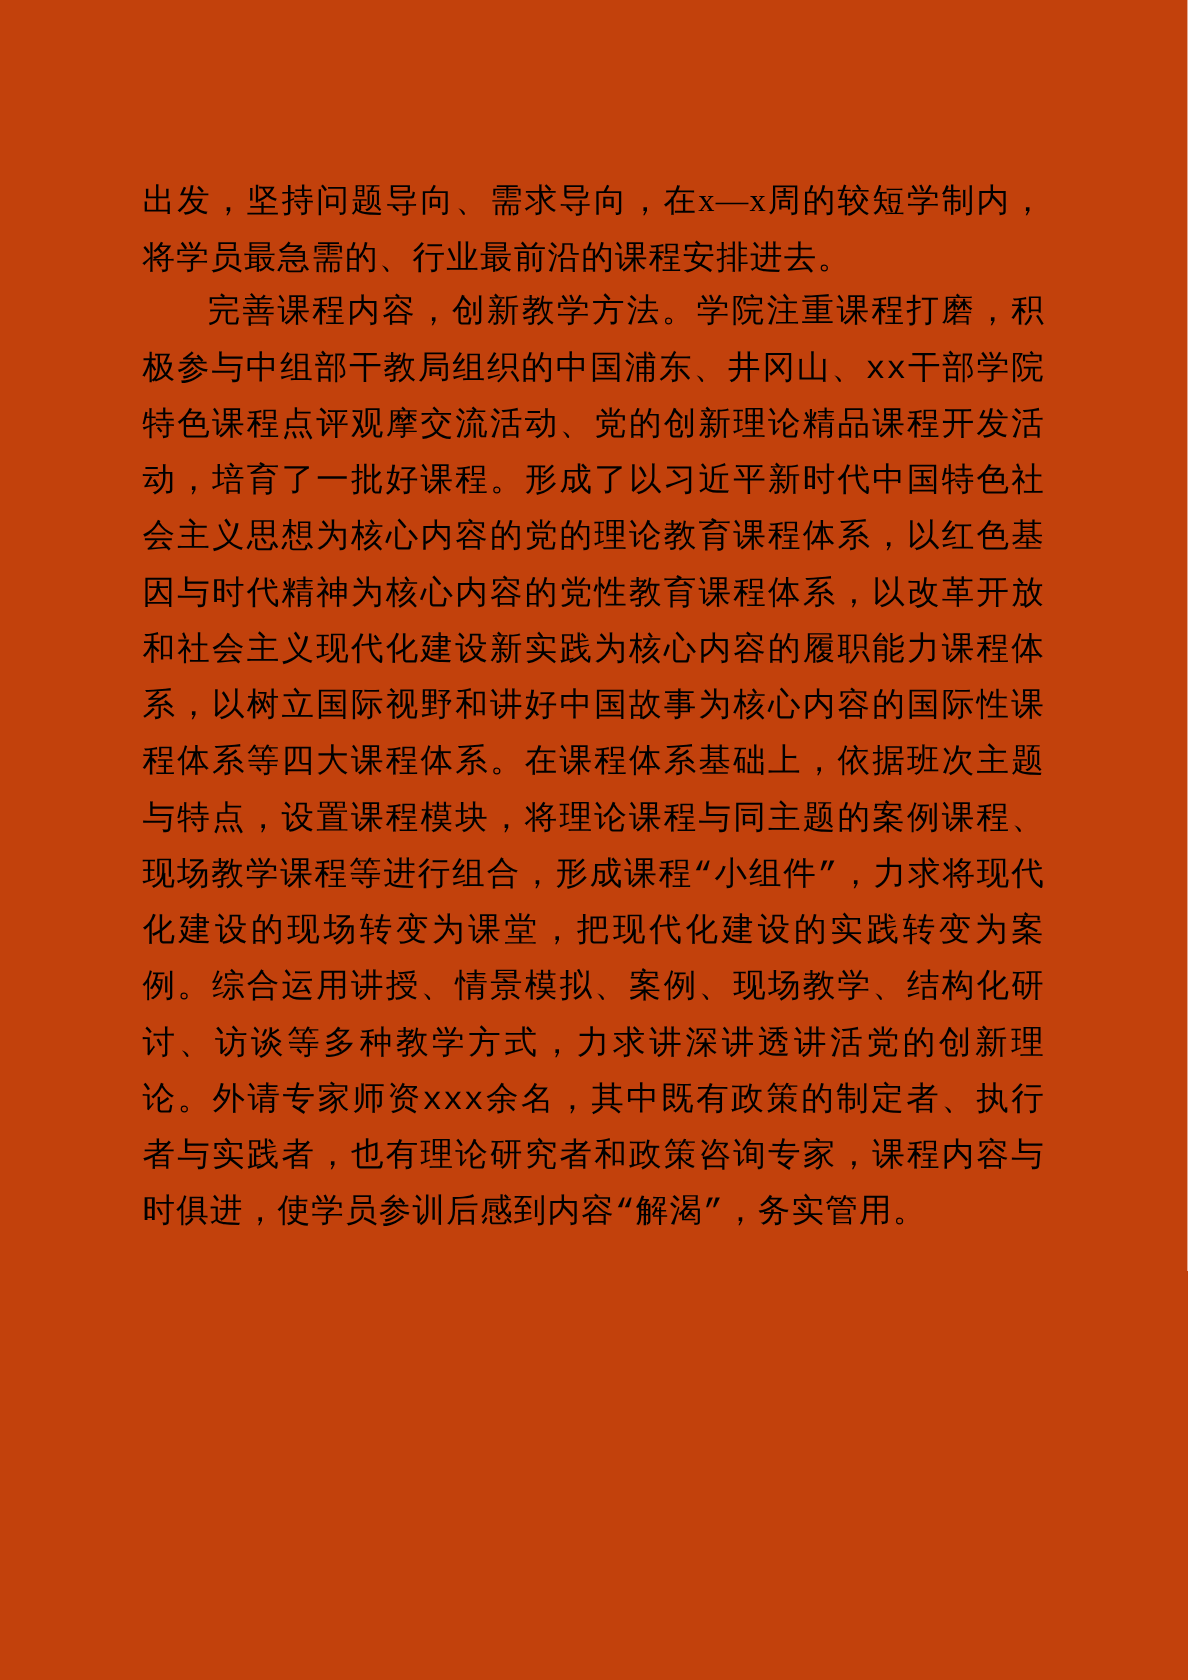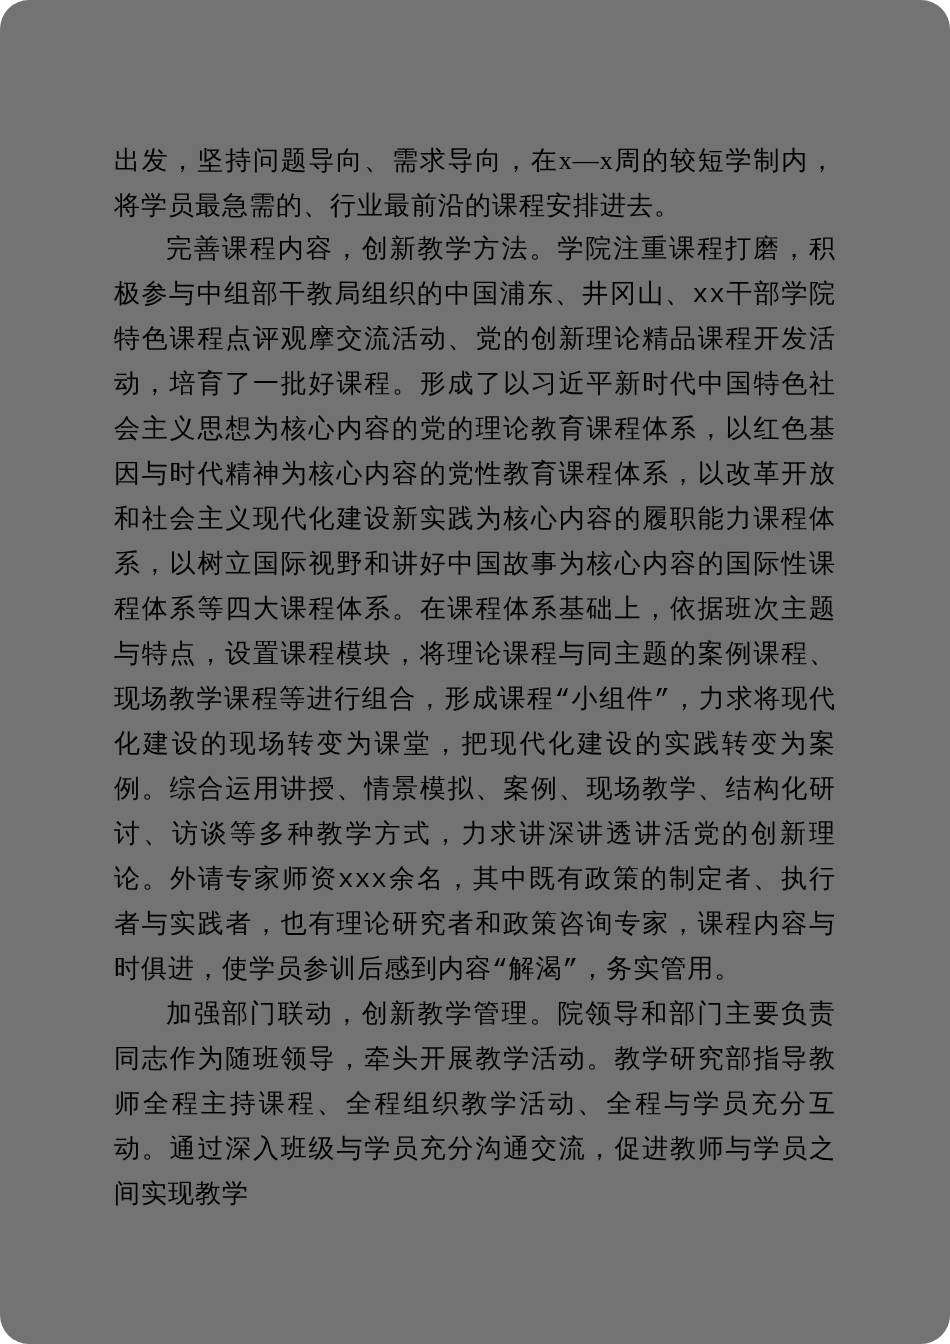--- a/index.html
+++ b/index.html
@@ -5,26 +5,25 @@
   html, body {
     margin: 0;
     padding: 0;
     background: #ffffff;
   }
   .page {
     position: relative;
     width: 950px;
     height: 1344px;
     margin: 0 auto;
-    background: #737373;
+    background: #c2410c;
     box-sizing: border-box;
     padding: 138px 114px 80px 114px;
     overflow: hidden;
     font-family: "Liberation Serif", "DejaVu Serif", serif;
-    border-radius: 29px;
   }
   .para {
     margin: 0;
     font-size: 26px;
     line-height: 45px;
     color: #000000;
     text-align: justify;
     letter-spacing: 1px;
     word-break: break-all;
   }
@@ -32,14 +31,13 @@
     text-indent: 2em;
     font-family: Liberation Mono, monospace;
   }
 </style>
 </head>
 <body>
 
 <div class="page">
   <p class="para">出发，坚持问题导向、需求导向，在x—x周的较短学制内，将学员最急需的、行业最前沿的课程安排进去。</p>
   <p class="para indented">完善课程内容，创新教学方法。学院注重课程打磨，积极参与中组部干教局组织的中国浦东、井冈山、xx干部学院特色课程点评观摩交流活动、党的创新理论精品课程开发活动，培育了一批好课程。形成了以习近平新时代中国特色社会主义思想为核心内容的党的理论教育课程体系，以红色基因与时代精神为核心内容的党性教育课程体系，以改革开放和社会主义现代化建设新实践为核心内容的履职能力课程体系，以树立国际视野和讲好中国故事为核心内容的国际性课程体系等四大课程体系。在课程体系基础上，依据班次主题与特点，设置课程模块，将理论课程与同主题的案例课程、现场教学课程等进行组合，形成课程“小组件”，力求将现代化建设的现场转变为课堂，把现代化建设的实践转变为案例。综合运用讲授、情景模拟、案例、现场教学、结构化研讨、访谈等多种教学方式，力求讲深讲透讲活党的创新理论。外请专家师资xxx余名，其中既有政策的制定者、执行者与实践者，也有理论研究者和政策咨询专家，课程内容与时俱进，使学员参训后感到内容“解渴”，务实管用。</p>
-  <p class="para indented">加强部门联动，创新教学管理。院领导和部门主要负责同志作为随班领导，牵头开展教学活动。教学研究部指导教师全程主持课程、全程组织教学活动、全程与学员充分互动。通过深入班级与学员充分沟通交流，促进教师与学员之间实现教学</p>
 </div>
 
 </body></html>

